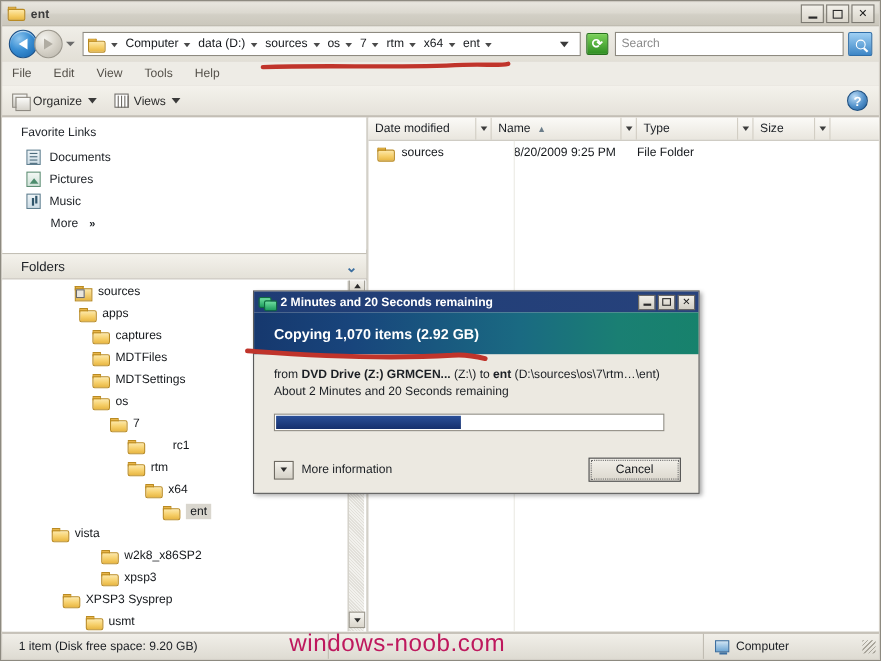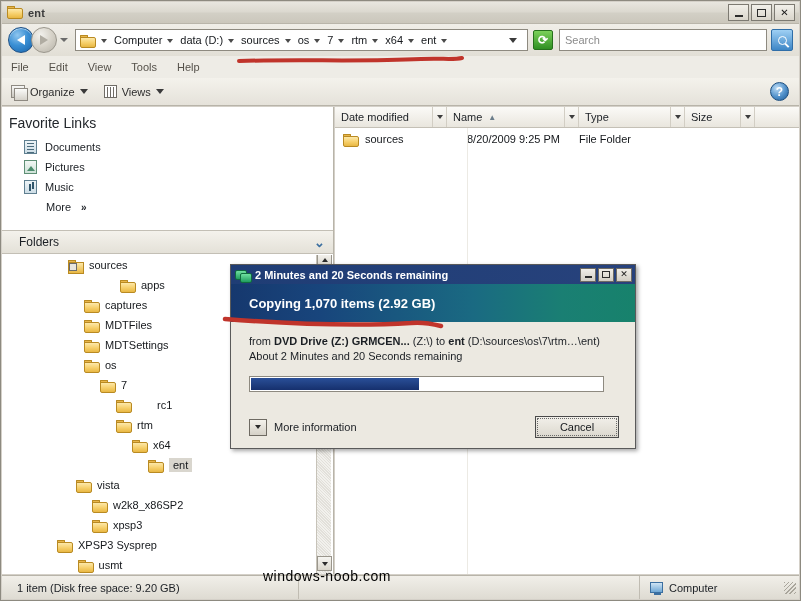--- a/index.html
+++ b/index.html
@@ -152,21 +152,21 @@
     border: 1px solid #1d4f81; color: #fff; font-size: 12px; font-weight: bold;
     display: flex; align-items: center; justify-content: center; line-height: 1;
   }
 
   
   .leftpane {
     position: absolute; left: 1px; top: 106px; width: 332px; bottom: 26px;
     background: #ffffff; border-right: 1px solid #b8b4a9;
   }
   .favlinks { position: absolute; left:0; top:0; right:0; height: 120px; background:#fff; }
-  .fav-title { font-size: 14px; color: #22262b; padding: 8px 0 6px 7px; }
+  .fav-title { font-size: 11px; color: #22262b; padding: 8px 0 6px 17px; }
   .fav-item { display:flex; align-items:center; gap:8px; padding: 3px 0 3px 22px; font-size: 11px; color:#1b1f24; }
   .fav-ico { width: 13px; height: 14px; position: relative; flex:0 0 auto; }
   .doc-ico { background:linear-gradient(to bottom,#eef4f7,#cddde6); border:1px solid #5f7f90; }
   .doc-ico:after{content:"";position:absolute;left:2px;top:2px;width:7px;height:1px;background:#4c6c7d;box-shadow:0 3px 0 #4c6c7d,0 6px 0 #4c6c7d,0 9px 0 #4c6c7d;}
   .pic-ico { background:linear-gradient(to bottom,#f2f7f4,#cfe2d8); border:1px solid #5f8f75; }
   .pic-ico:after{content:"";position:absolute;left:2px;bottom:2px;width:0;height:0;border-left:4px solid transparent;border-right:4px solid transparent;border-bottom:5px solid #4c8c6c;}
   .mus-ico { background:linear-gradient(to bottom,#eef4f7,#cddde6); border:1px solid #5f7f90; }
   .mus-ico:after{content:"";position:absolute;left:4px;top:3px;width:2px;height:7px;background:#30566b;box-shadow:3px -2px 0 #30566b;}
   .fav-more { display:flex; align-items:center; gap:10px; padding: 4px 0 3px 44px; font-size: 11px; color:#1b1f24; }
   .chev2 { font-size: 10px; color:#1b1f24; font-weight: bold; }
@@ -254,22 +254,22 @@
   .sb-mid { flex: 1 1 auto; border-left: 1px solid #c0bcb2; height: 100%; }
   .sb-right {
     width: 160px; border-left: 1px solid #c0bcb2; height: 100%;
     display: flex; align-items: center; gap: 6px; padding-left: 10px; font-size: 11px; color: #1b1f24;
   }
   .pc-ico { width:13px;height:11px;background:linear-gradient(to bottom,#cfe4f4,#6fa7d4);border:1px solid #3c6fa0;position:relative;flex:0 0 auto;}
   .pc-ico:after{content:"";position:absolute;left:3px;bottom:-3px;width:7px;height:2px;background:#3c6fa0;}
   .grip { margin-left:auto; margin-right:3px; width:12px; height:12px;
     background: repeating-linear-gradient(135deg,#a9a59b 0 1px,transparent 1px 3px); }
   .watermark {
-    position: absolute; left: 262px; bottom: 16px; font-size: 14px;
-    color: #000000; font-family: "Liberation Sans", sans-serif; letter-spacing: .5px;
+    position: absolute; left: 262px; bottom: 2px; font-size: 22px;
+    color: #be185d; font-family: "Liberation Sans", sans-serif; letter-spacing: .5px;
     pointer-events: none;
   }
 
   
   .dialog {
     position: absolute; left: 229px; top: 263px; width: 406px; height: 185px;
     background: #ece9e1; border: 1px solid #5a5a5a;
     box-shadow: 2px 2px 4px rgba(0,0,0,.35);
   }
   .dlg-title {
@@ -437,21 +437,21 @@
     </div>
 
     <div class="treepane">
       <div id="tree-rows">
           <div class="tree-row" style="padding-left: 66px;">
             <span class="src-ico">
               <span class="src-badge"></span>
             </span>
             <span class="tree-label">sources</span>
           </div>
-          <div class="tree-row" style="padding-left: 118px;">
+          <div class="tree-row" style="padding-left: 70px;">
             <span class="folder-glyph"></span>
             <span class="tree-label">apps</span>
           </div>
           <div class="tree-row" style="padding-left: 82px;">
             <span class="folder-glyph"></span>
             <span class="tree-label">captures</span>
           </div>
           <div class="tree-row" style="padding-left: 82px;">
             <span class="folder-glyph"></span>
             <span class="tree-label">MDTFiles</span>
@@ -477,21 +477,21 @@
             <span class="tree-label">rtm</span>
           </div>
           <div class="tree-row" style="padding-left: 130px;">
             <span class="folder-glyph"></span>
             <span class="tree-label">x64</span>
           </div>
           <div class="tree-row" style="padding-left: 146px;">
             <span class="folder-glyph"></span>
             <span class="tree-label sel">ent</span>
           </div>
-          <div class="tree-row" style="padding-left: 74px;">
+          <div class="tree-row" style="padding-left: 45px;">
             <span class="folder-glyph"></span>
             <span class="tree-label">vista</span>
           </div>
           <div class="tree-row" style="padding-left: 90px;">
             <span class="folder-glyph"></span>
             <span class="tree-label">w2k8_x86SP2</span>
           </div>
           <div class="tree-row" style="padding-left: 90px;">
             <span class="folder-glyph"></span>
             <span class="tree-label">xpsp3</span>

